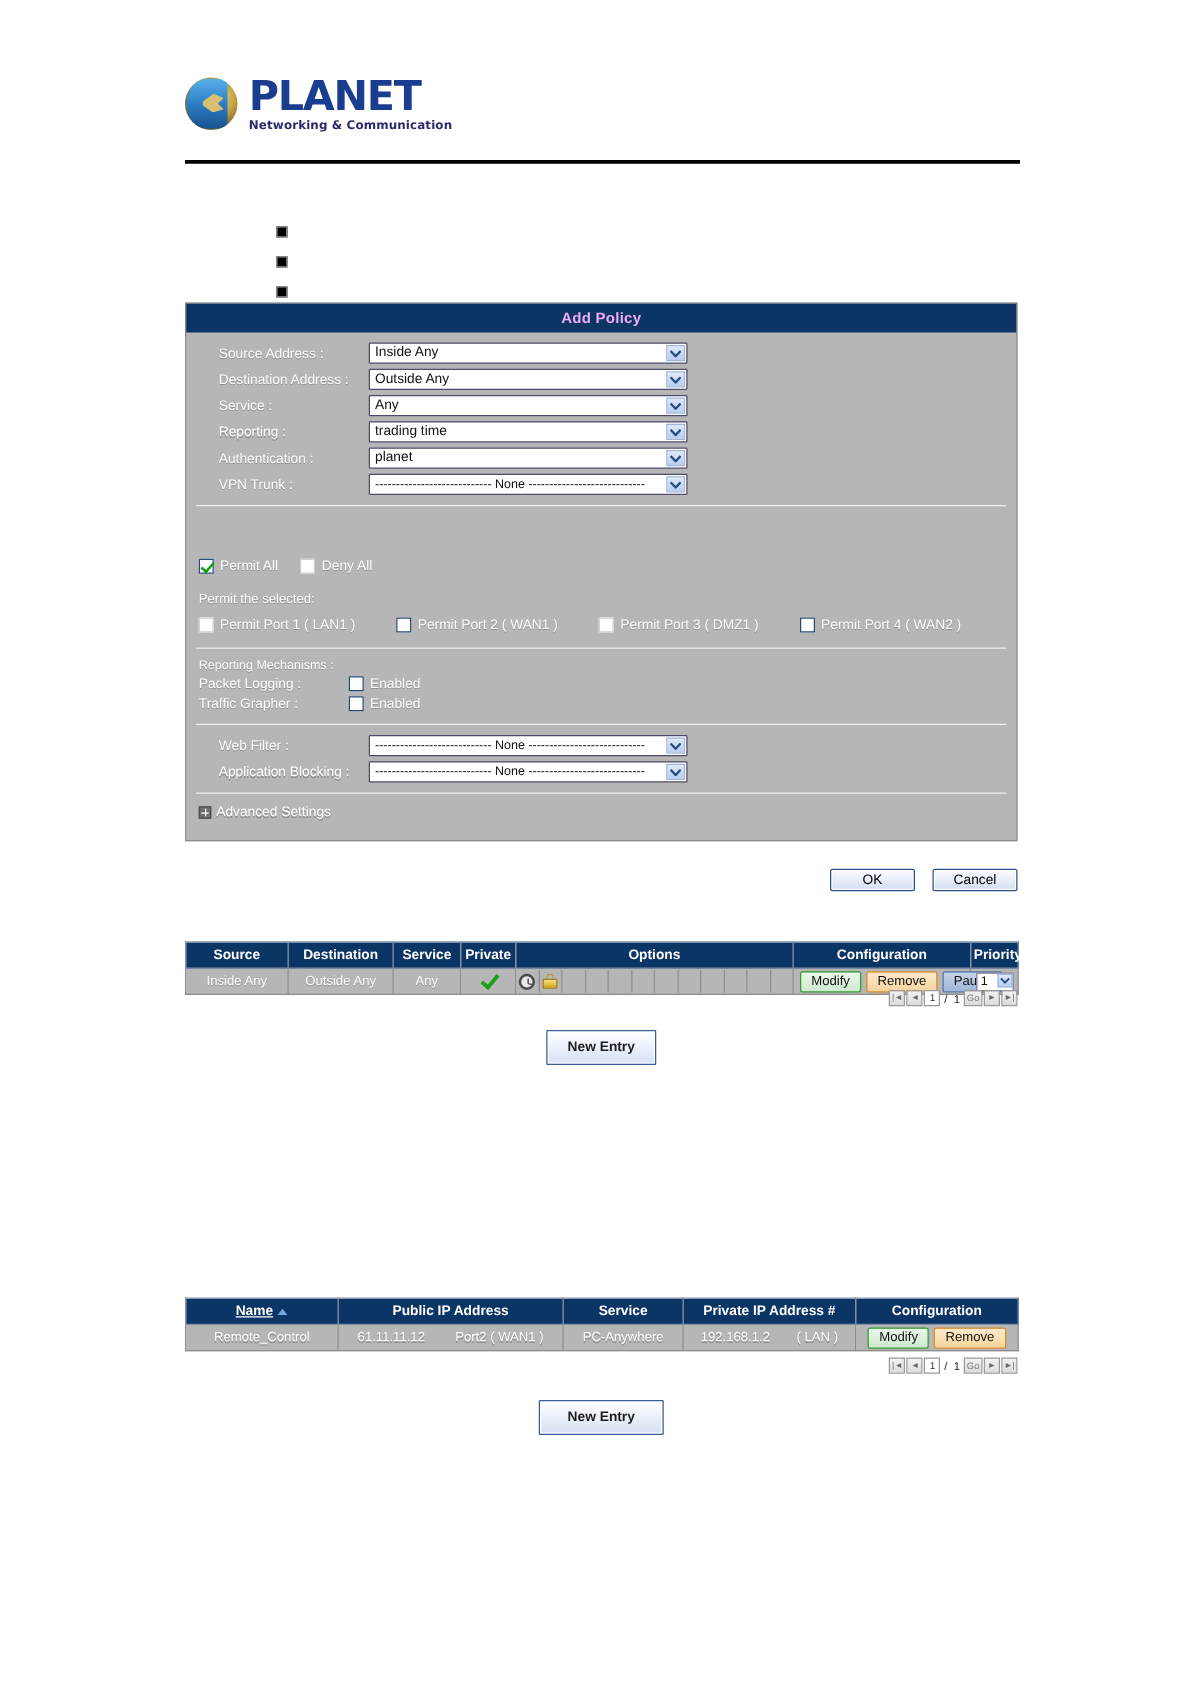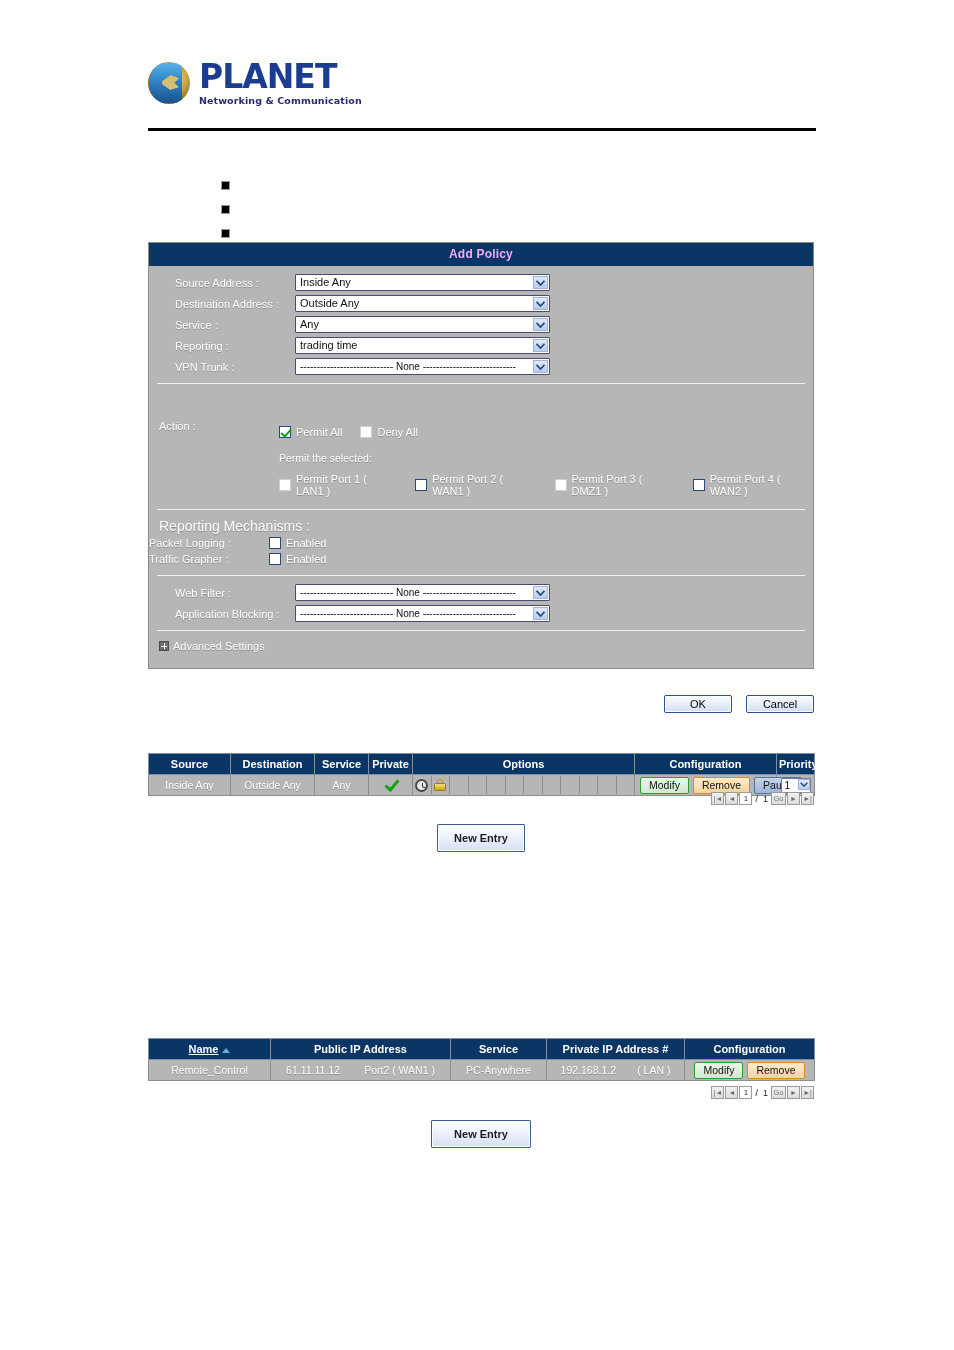--- a/index.html
+++ b/index.html
@@ -187,25 +187,25 @@
   .sub-note {
     color: #ffffff; font-size: 10.5px;
     text-shadow: 0 1px 0 #8e8e8e;
     margin-bottom: 9px;
   }
   .port-row { display: flex; align-items: flex-start; gap: 19px; }
   .port-item { display: flex; align-items: center; margin-right: 14px; }
 
   
   .report-head {
-    color: #ffffff; font-size: 14px;
+    color: #ffffff; font-size: 10px;
     text-shadow: 0 1px 0 #8e8e8e;
     padding: 2px 16px 3px 10px;
   }
-  .report-row { display: flex; align-items: center; padding: 0 0 4px 0; }
+  .report-row { display: flex; align-items: center; padding: 0 0 4px 10px; }
   .report-row .flabel { width: 120px; }
 
   .adv-row { display: flex; align-items: center; padding: 3px 0 16px 10px; }
   .plusbox {
     width: 10px; height: 10px;
     background: #6e6e6e;
     border: 1px solid #4d4d4d;
     box-sizing: border-box;
     position: relative;
     margin-right: 4px;
@@ -511,41 +511,55 @@
           </select>
           <span class="arrow">
             <svg width="9" height="6" viewBox="0 0 9 6">
                 <path d="M0.5 0.8 L4.5 5 L8.5 0.8" stroke="#274a80" stroke-width="1.8" fill="none"></path>
               </svg>
           </span>
         </span>
       </div>
     </div>
 
+    <div class="frow">
+      <div class="flabel">Authentication :</div>
+      <div class="fctl">
+        <span class="selwrap">
+          <select class="skin">
+            <option>planet</option>
+          </select>
+          <span class="arrow">
+            <svg width="9" height="6" viewBox="0 0 9 6">
+                <path d="M0.5 0.8 L4.5 5 L8.5 0.8" stroke="#274a80" stroke-width="1.8" fill="none"></path>
+              </svg>
+          </span>
+        </span>
+      </div>
+    </div>
 
     <div class="frow">
       <div class="flabel">VPN Trunk :</div>
       <div class="fctl">
         <span class="selwrap">
           <select class="skin" style="font-size:10px;">
             <option>---------------------------- None ----------------------------</option>
           </select>
           <span class="arrow">
             <svg width="9" height="6" viewBox="0 0 9 6">
                 <path d="M0.5 0.8 L4.5 5 L8.5 0.8" stroke="#274a80" stroke-width="1.8" fill="none"></path>
               </svg>
           </span>
         </span>
       </div>
     </div>
 
     <div class="divider"></div>
 
     <div class="action-block">
-      <div class="action-label">Action :</div>
       <div class="action-right">
         <div class="chk-line">
           <span class="chk checked"></span>
           <span class="chk-text">Permit All</span>
           <span class="chk plain"></span>
           <span class="chk-text">Deny All</span>
         </div>
         <div class="sub-note">Permit the selected:</div>
         <div class="port-row">
           <span class="port-item">

